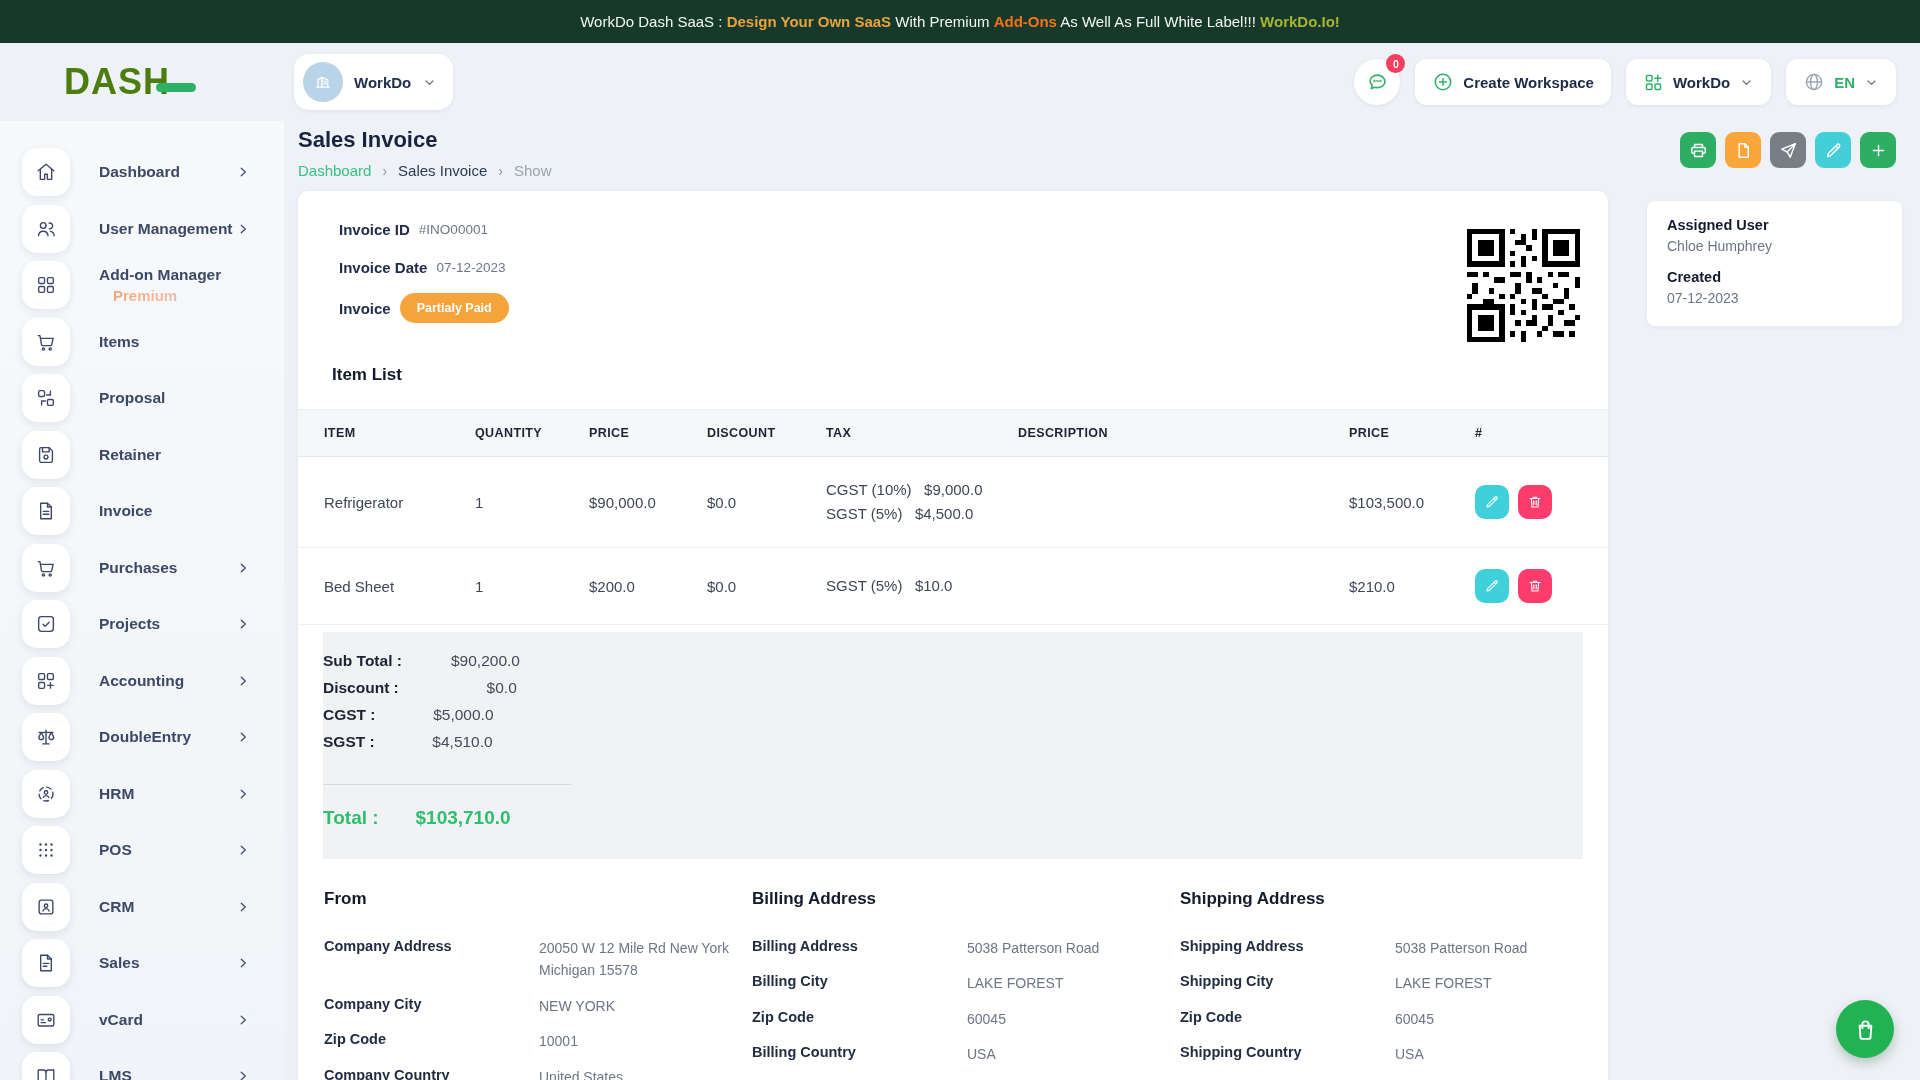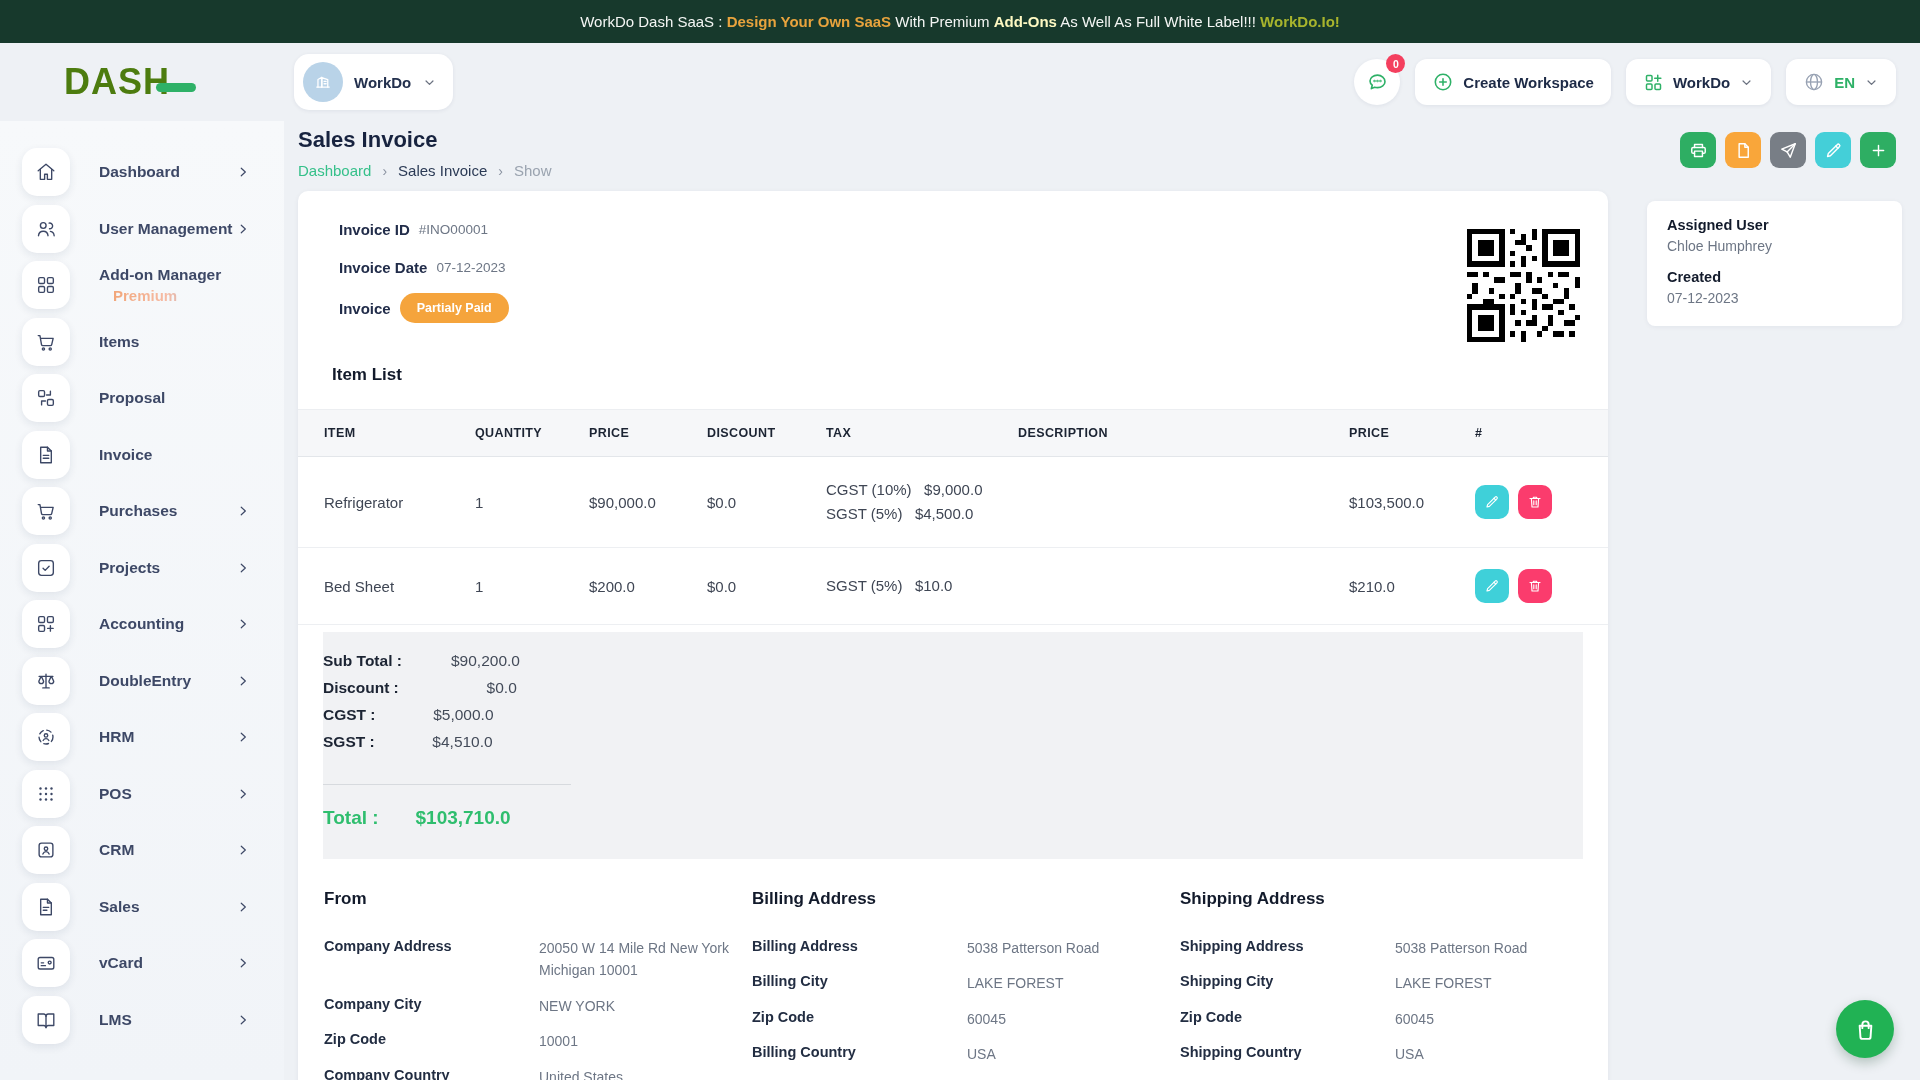--- a/index.html
+++ b/index.html
@@ -8,21 +8,21 @@
     width:1920px; height:1080px; overflow:hidden;
     font-family:"Liberation Sans", sans-serif;
     background:#eef1f5; color:#2b3550;
   }
   svg { display:block; }
 
   
   .banner { height:43px; background:#17392c; display:flex; align-items:center; justify-content:center;
             font-size:15px; color:#f4f6f4; white-space:pre; }
   .hl-orange { color:#e8a33d; font-weight:700; }
-  .hl-green  { color:#fef9c3; font-weight:700; }
+  .hl-green  { color:#f97316; font-weight:700; }
   .hl-yellow { color:#a8b42d; font-weight:600; }
 
   
   .header { height:78px; display:flex; align-items:center; padding:0 24px 0 64px; }
   .logo { position:relative; width:230px; display:flex; align-items:center; }
   .logo-text { font-size:36px; font-weight:800; color:#4d7c0f; letter-spacing:1px; }
   .logo-bar { width:40px; height:9px; border-radius:5px; background:#2eb167; margin-left:-14px; margin-top:10px; }
   .ws-pill { display:flex; align-items:center; gap:11px; background:#fff; border-radius:15px;
              padding:8px 16px 8px 9px; box-shadow:0 1px 4px rgba(20,35,70,.07); cursor:pointer; }
   .ws-avatar { width:40px; height:40px; border-radius:50%; background:#b9d3e8; display:flex; align-items:center; justify-content:center; }
@@ -255,20 +255,30 @@
           <svg viewBox="0 0 24 24">
             <rect x="4" y="4" width="6.4" height="6.4" rx="1.4"></rect>
             <rect x="13.6" y="13.6" width="6.4" height="6.4" rx="1.4"></rect>
             <path d="M16.8 4.5v4.2h-4.2"></path>
             <path d="M7.2 19.5v-4.2h4.2"></path>
           </svg>
         </span>
       <span class="s-label">Proposal</span>
     </div>
 
+    <div class="s-item">
+      <span class="s-icon">
+          <svg viewBox="0 0 24 24">
+            <path d="M5 5.6A1.6 1.6 0 0 1 6.6 4h8.9L19 7.5v10.9a1.6 1.6 0 0 1-1.6 1.6H6.6A1.6 1.6 0 0 1 5 18.4z"></path>
+            <path d="M8.2 4v4.6h7.2V4"></path>
+            <circle cx="12" cy="14.2" r="2.1"></circle>
+          </svg>
+        </span>
+      <span class="s-label">Retainer</span>
+    </div>
 
     <div class="s-item">
       <span class="s-icon">
           <svg viewBox="0 0 24 24">
             <path d="M6.2 3.5h7.4l4.2 4.2v12.8H6.2z"></path>
             <path d="M13.6 3.5v4.2h4.2"></path>
             <path d="M9 12.4h6M9 15.6h6"></path>
           </svg>
         </span>
       <span class="s-label">Invoice</span>
@@ -601,21 +611,21 @@
                 <span class="t-total-val">$103,710.0</span>
               </div>
           </div>
         </div>
 
         <div class="addr-grid">
           <div>
             <h3 class="addr-title">From</h3>
             <div class="addr-row">
                 <span class="addr-label">Company Address</span>
-                <span class="addr-val">20050 W 14 Mile Rd New York Michigan 10001</span>
+                <span class="addr-val">20050 W 12 Mile Rd New York Michigan 15578</span>
               </div>
             <div class="addr-row">
                 <span class="addr-label">Company City</span>
                 <span class="addr-val">NEW YORK</span>
               </div>
             <div class="addr-row">
                 <span class="addr-label">Zip Code</span>
                 <span class="addr-val">10001</span>
               </div>
             <div class="addr-row">

